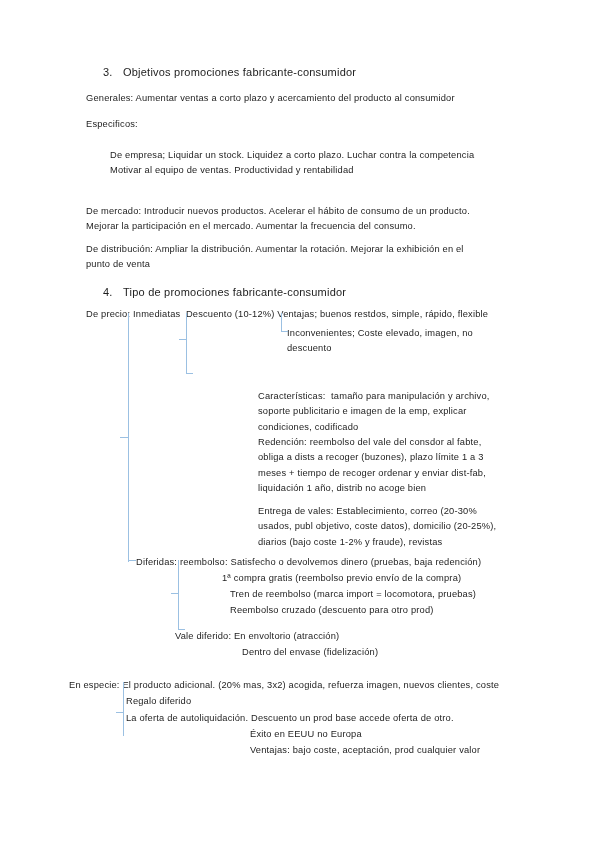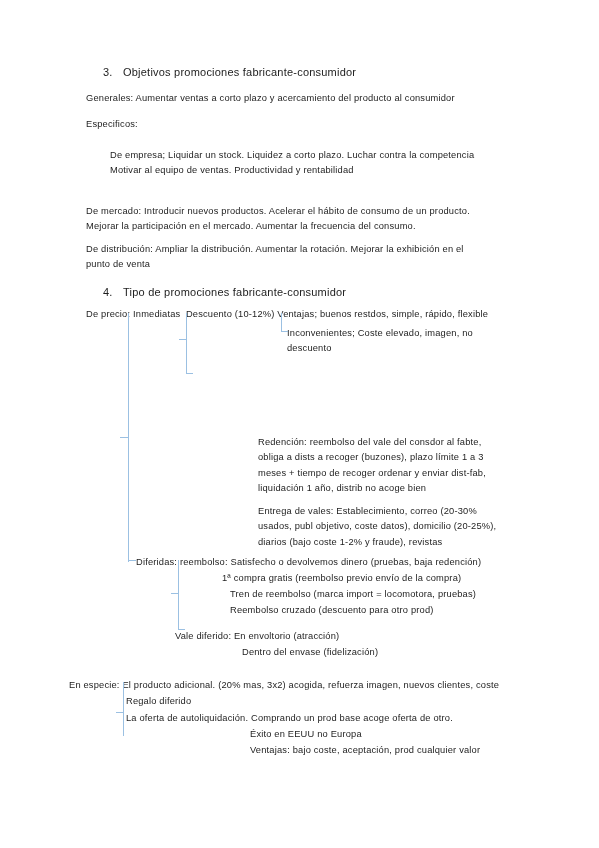--- a/index.html
+++ b/index.html
@@ -71,20 +71,23 @@
   <div class="numhead" style="left:103px; top:285px;">
     <span class="num">4.</span><span>Tipo de promociones fabricante-consumidor</span>
   </div>
 
   <div class="tx" style="left:86px; top:307px; width:450px;">De precio: Inmediatas  Descuento (10-12%) Ventajas; buenos restdos, simple, rápido, flexible</div>
 
   <div class="tx" style="left:287px; top:326px; width:230px;">Inconvenientes; Coste elevado, imagen, no
 descuento</div>
 
 
+  <div class="tx" style="left:258px; top:389px; width:265px;">Características:  tamaño para manipulación y archivo,
+soporte publicitario e imagen de la emp, explicar
+condiciones, codificado</div>
 
   <div class="tx" style="left:258px; top:435px; width:265px;">Redención: reembolso del vale del consdor al fabte,
 obliga a dists a recoger (buzones), plazo límite 1 a 3
 meses + tiempo de recoger ordenar y enviar dist-fab,
 liquidación 1 año, distrib no acoge bien</div>
 
   <div class="tx" style="left:258px; top:504px; width:270px;">Entrega de vales: Establecimiento, correo (20-30%
 usados, publ objetivo, coste datos), domicilio (20-25%),
 diarios (bajo coste 1-2% y fraude), revistas</div>
 
@@ -97,21 +100,21 @@
   <div class="tx" style="left:230px; top:603px; width:330px;">Reembolso cruzado (descuento para otro prod)</div>
 
   <div class="tx" style="left:175px; top:629px; width:330px;">Vale diferido: En envoltorio (atracción)</div>
 
   <div class="tx" style="left:242px; top:645px; width:330px;">Dentro del envase (fidelización)</div>
 
   <div class="tx" style="left:69px; top:678px; width:465px;">En especie: El producto adicional. (20% mas, 3x2) acogida, refuerza imagen, nuevos clientes, coste</div>
 
   <div class="tx" style="left:126px; top:694px; width:330px;">Regalo diferido</div>
 
-  <div class="tx" style="left:126px; top:711px; width:400px;">La oferta de autoliquidación. Comprando un prod base acoge oferta de otro.</div>
+  <div class="tx" style="left:126px; top:711px; width:400px;">La oferta de autoliquidación. Descuento un prod base accede oferta de otro.</div>
 
   <div class="tx" style="left:250px; top:727px; width:330px;">Éxito en EEUU no Europa</div>
 
   <div class="tx" style="left:250px; top:743px; width:330px;">Ventajas: bajo coste, aceptación, prod cualquier valor</div>
 
   <div class="brk v" style="left:128px; top:313px; height:249px;"></div>
   <div class="brk h" style="left:120px; top:437px; width:9px;"></div>
   <div class="brk h" style="left:128px; top:560px; width:8px;"></div>
 
   <div class="brk v" style="left:186px; top:313px; height:61px;"></div>

